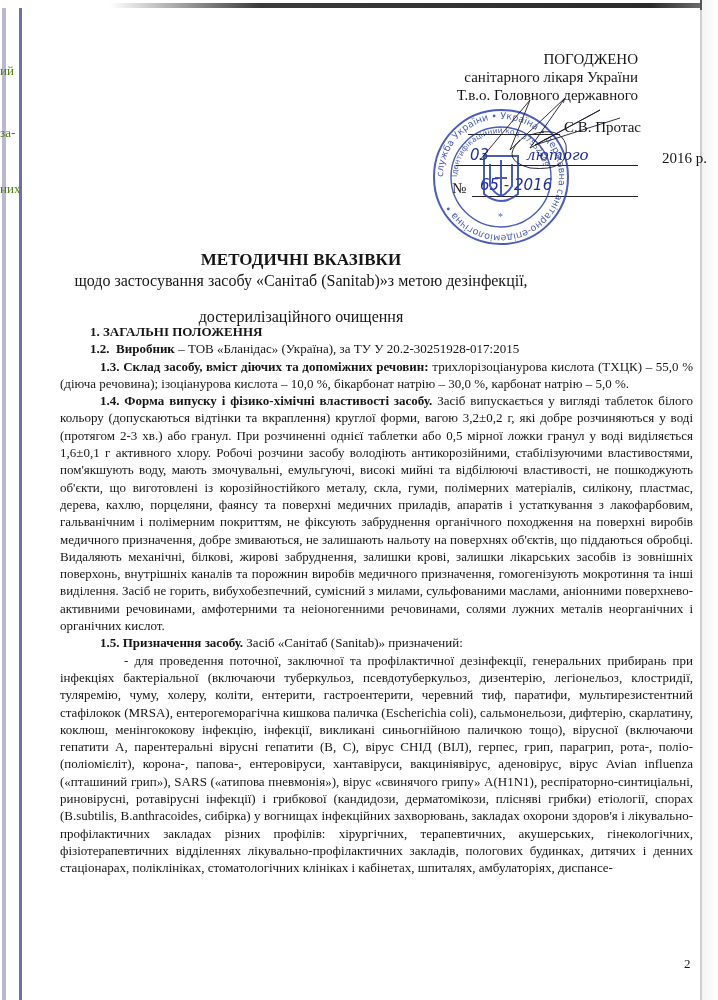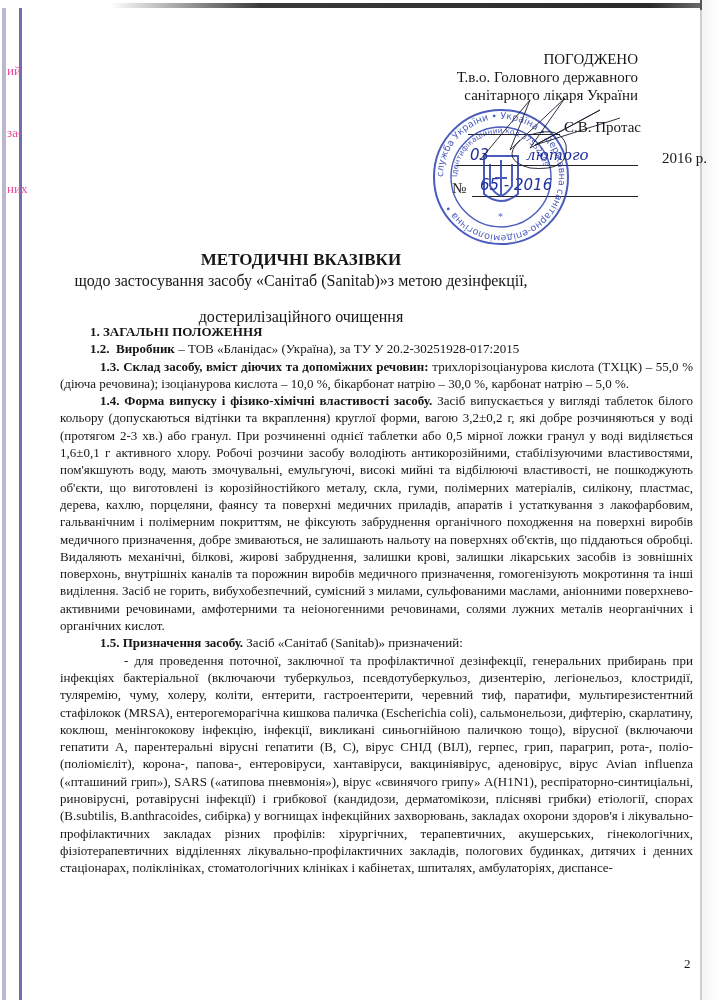--- a/index.html
+++ b/index.html
@@ -18,21 +18,21 @@
   .left-line-b { position: absolute; left: 19px; top: 8px; width: 3px; height: 992px; background: #6e6fb0; }
   .right-edge { position: absolute; left: 700px; top: 10px; width: 2px; height: 990px; background: #cfcfcf; }
   .right-shade { position: absolute; left: 702px; top: 0; width: 16px; height: 1000px; background: linear-gradient(to right, #f4f4f4, #ffffff); }
   .top-shadow {
     position: absolute; left: 110px; top: 3px; width: 600px; height: 5px;
     background: linear-gradient(to right, rgba(60,60,60,0.0), #3a3a3a 25%, #2a2a2a 90%, #777);
     border-radius: 2px;
   }
   .top-corner { position: absolute; left: 700px; top: 0; width: 18px; height: 10px; background: #555; }
 
-  .margin-frag { position: absolute; left: 0px; font-size: 13px; color: #ec4899; padding-left: 7px; }
+  .margin-frag { position: absolute; left: 0px; font-size: 13px; color: #4d7c0f; }
 
   
   .approval { position: absolute; right: 80px; top: 50px; text-align: right; font-size: 15px; line-height: 18px; }
   .approval .title { font-weight: normal; font-size: 15px; }
   .appr-line { position: absolute; font-size: 15px; }
   .sig-line { position: absolute; border-bottom: 1px solid #222; height: 0; }
 
   
   .stamp { position: absolute; left: 432px; top: 108px; width: 138px; height: 138px; }
   .scribble { position: absolute; left: 470px; top: 90px; width: 160px; height: 80px; }
@@ -64,22 +64,22 @@
 </div>
 <div class="right-shade"></div>
 <div class="right-edge"></div>
 
 <span class="margin-frag" style="top:63px">ий</span>
 <span class="margin-frag" style="top:125px">за-</span>
 <span class="margin-frag" style="top:181px">них</span>
 
 <div class="approval">
   <div class="title">ПОГОДЖЕНО</div>
+  <div>санітарного лікаря України</div>
   <div>Т.в.о. Головного державного</div>
-  <div>санітарного лікаря України</div>
 </div>
 
 <div class="sig-line" style="left:468px; top:134px; width:92px;"></div>
 <span class="appr-line" style="left:564px; top:119px;">С.В. Протас</span>
 
 <div class="sig-line" style="left:456px; top:165px; width:182px;"></div>
 <span class="appr-line" style="left:470px; top:146px; font-family:'DejaVu Sans',sans-serif; font-style:italic; font-size:15px; color:#1f2f9a;">03</span>
 <span class="appr-line" style="left:526px; top:146px; font-family:'DejaVu Serif',serif; font-style:italic; font-size:15px; color:#1f2f9a;">лютого</span>
 <span class="appr-line" style="left:620px; top:150px;margin-left:42px;">2016 р.</span>
 

